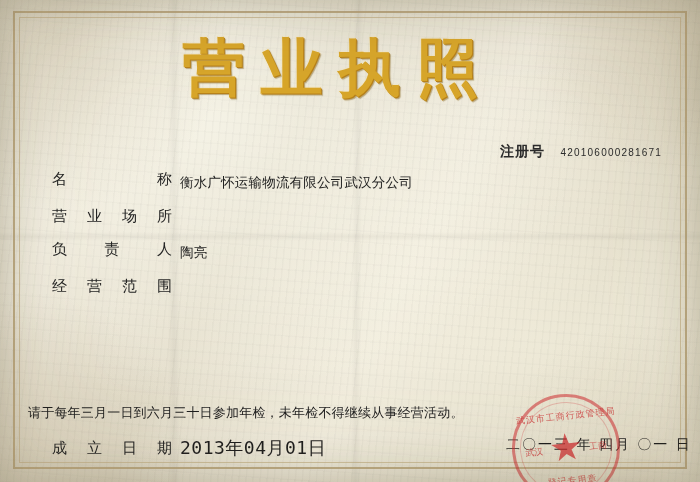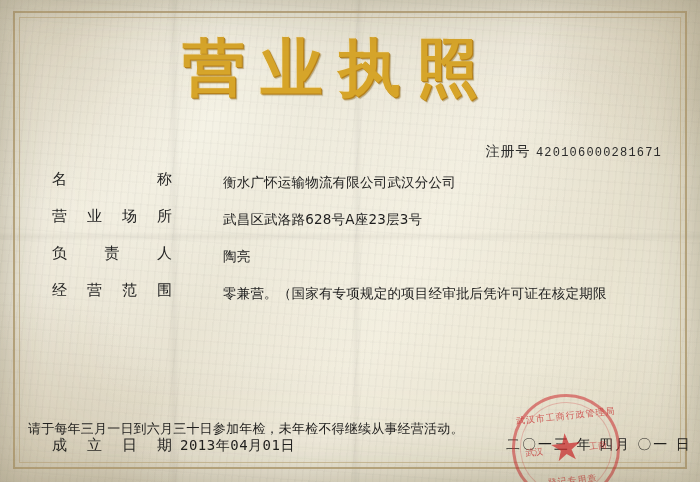--- a/index.html
+++ b/index.html
@@ -86,25 +86,25 @@
 
   .reg-row {
     position: absolute;
     top: 143px;
     right: 38px;
     font-size: 14px;
     color: #2b2b2b;
     letter-spacing: 1px;
     white-space: nowrap;
   }
-  .reg-label { font-weight: normal; }
+  .reg-label { font-weight: bold; }
   .reg-value {
-    margin-left: 0;
-    font-family: Liberation Mono, monospace;
-    font-size: 12px;
+    margin-left: 10px;
+    font-family: Liberation Sans, sans-serif;
+    font-size: 10px;
     letter-spacing: 1.2px;
   }
 
   .fields {
     position: absolute;
     left: 52px;
     top: 170px;
     width: 600px;
   }
   .field {
@@ -128,28 +128,28 @@
   .field-value {
     font-size: 13.5px;
     color: #1d1d1d;
     line-height: 1.55;
     letter-spacing: 0.2px;
     padding-top: 2px;
   }
   .field-value p {
     margin: 0 0 5px 0;
   }
-  .field-value p:last-child { margin-bottom: 0; margin-left: 43px; }
+  .field-value p:last-child { margin-bottom: 0; }
 
   .scope .field-value { max-width: 452px; }
 
   .notice {
     position: absolute;
     left: 28px;
-    top: 420px;
+    top: 404px;
     font-size: 13px;
     color: #1d1d1d;
     letter-spacing: 0.2px;
   }
 
   .foot {
     position: absolute;
     left: 52px;
     top: 436px;
     width: 600px;
@@ -160,21 +160,21 @@
     width: 128px;
     flex: 0 0 128px;
     font-size: 15px;
     color: #232323;
     display: flex;
     justify-content: space-between;
     padding-right: 8px;
     box-sizing: border-box;
   }
   .foot-date {
-    font-size: 14px;
+    font-size: 18px;
     font-family: "DejaVu Sans Mono", "Liberation Mono", monospace;
     color: #1d1d1d;
     letter-spacing: 0.5px;
   }
   .foot-cn-date {
     position: absolute;
     left: 454px;
     top: 0;
     font-size: 14px;
     color: #1d1d1d;
@@ -278,23 +278,20 @@
       </div>
     </div>
 
     <div class="field">
       <div class="field-label">
         <span>营</span>
         <span>业</span>
         <span>场</span>
         <span>所</span>
       </div>
-      <div class="field-value">
-        <p>武昌区武洛路628号A座23层3号</p>
-      </div>
     </div>
 
     <div class="field">
       <div class="field-label">
         <span>负</span>
         <span>责</span>
         <span>人</span>
       </div>
       <div class="field-value">
         <p>陶亮</p>
@@ -302,21 +299,20 @@
     </div>
 
     <div class="field scope">
       <div class="field-label">
         <span>经</span>
         <span>营</span>
         <span>范</span>
         <span>围</span>
       </div>
       <div class="field-value">
-        <p>零兼营。（国家有专项规定的项目经审批后凭许可证在核定期限</p>
       </div>
     </div>
 
   </div>
 
   <div class="notice">请于每年三月一日到六月三十日参加年检，未年检不得继续从事经营活动。</div>
 
   <div class="foot">
     <div class="foot-label">
       <span>成</span>

